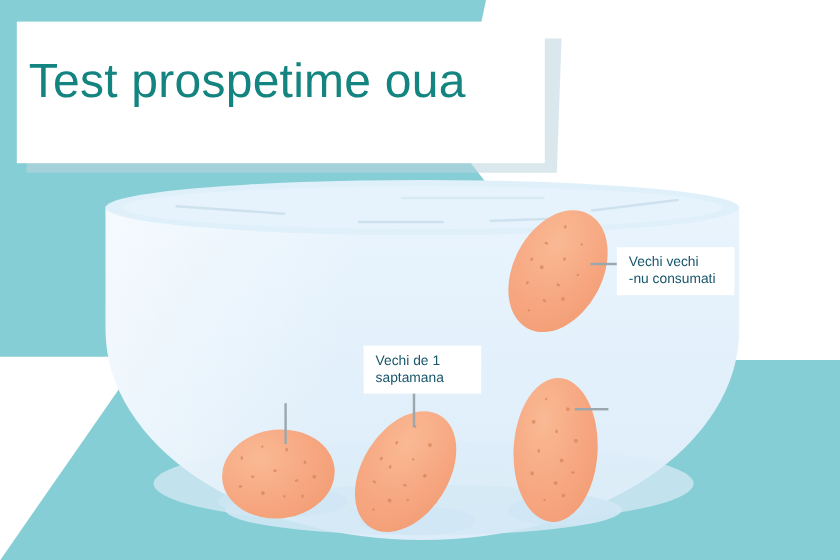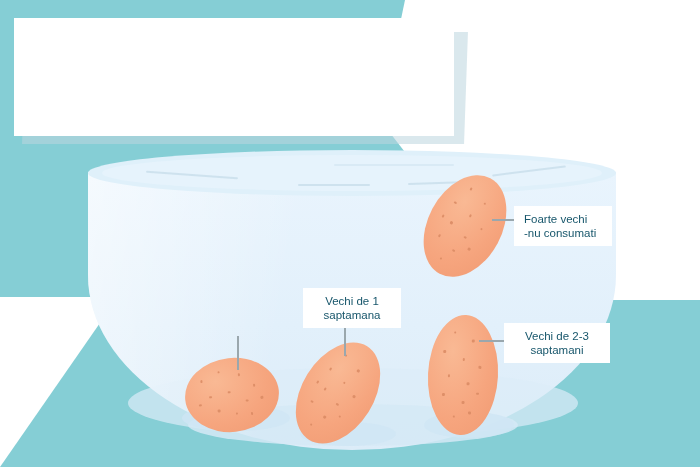--- a/index.html
+++ b/index.html
@@ -168,21 +168,21 @@
   
   .egg4 { left: 428px; top: 172px; width: 74px; height: 108px; transform: rotate(28deg); }
 
   
   .label-box {
     position: absolute;
     background: #ffffff;
     color: #17566b;
     font-size: 11.5px;
     line-height: 14px;
-    text-align: center;
+    text-align: left;
     padding: 6px 10px;
     white-space: pre-line;
     box-sizing: border-box;
   }
   .leader {
     position: absolute;
     background: #9aa7ad;
   }
   .leader.v { width: 1.5px; }
   .leader.h { height: 1.5px; }
@@ -205,20 +205,21 @@
 <div id="canvas">
 
   <div class="bg-layer">
     <div class="bg-teal"></div>
     <div class="wedge-right"></div>
     <div class="wedge-bl"></div>
   </div>
 
   <div class="title-shadow"></div>
   <div class="title-banner"></div>
+  <div class="title-text">Test prospetime oua</div>
 
   <div class="bowl-wrap">
     <div class="bowl-body">
       <div class="bowl-floor2"></div>
       <div class="bowl-floor"></div>
     </div>
     <div class="bowl-rim">
       <div class="bowl-rim-inner"></div>
       <div class="rim-dash d5"></div>
       <div class="rim-dash d1"></div>
@@ -291,18 +292,16 @@
     <div class="speck" style="left:16%;top:50%"></div>
   </div>
 
   <div class="leader v lead-proaspat"></div>
   <div class="leader v lead-1sapt"></div>
   <div class="leader h lead-23sapt"></div>
   <div class="leader h lead-foarte"></div>
 
   <div class="label-box lbl-1sapt">Vechi de 1
 saptamana</div>
-  <div class="label-box lbl-23sapt">Vechi de 2-3
-saptamani</div>
-  <div class="label-box lbl-foarte">Foarte vechi
+  <div class="label-box lbl-foarte">Vechi vechi
 -nu consumati</div>
 
 </div>
 
 </body></html>

